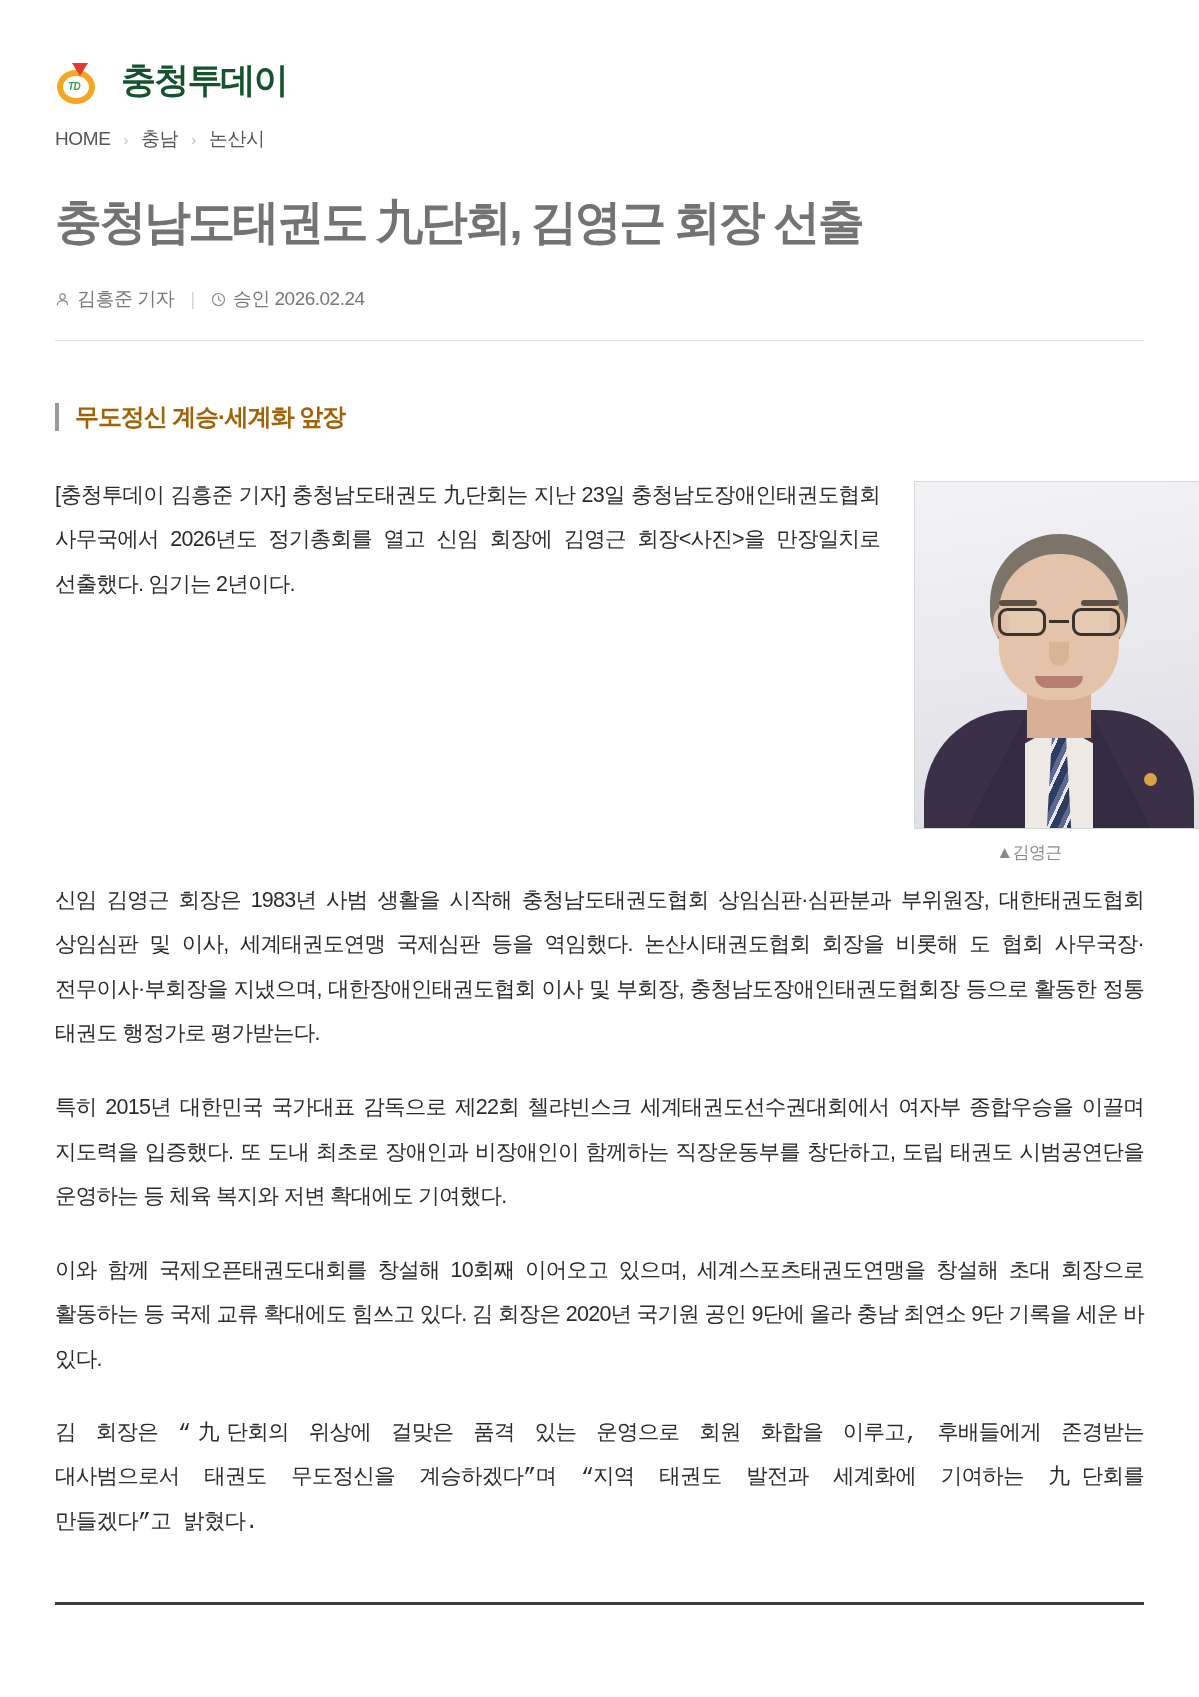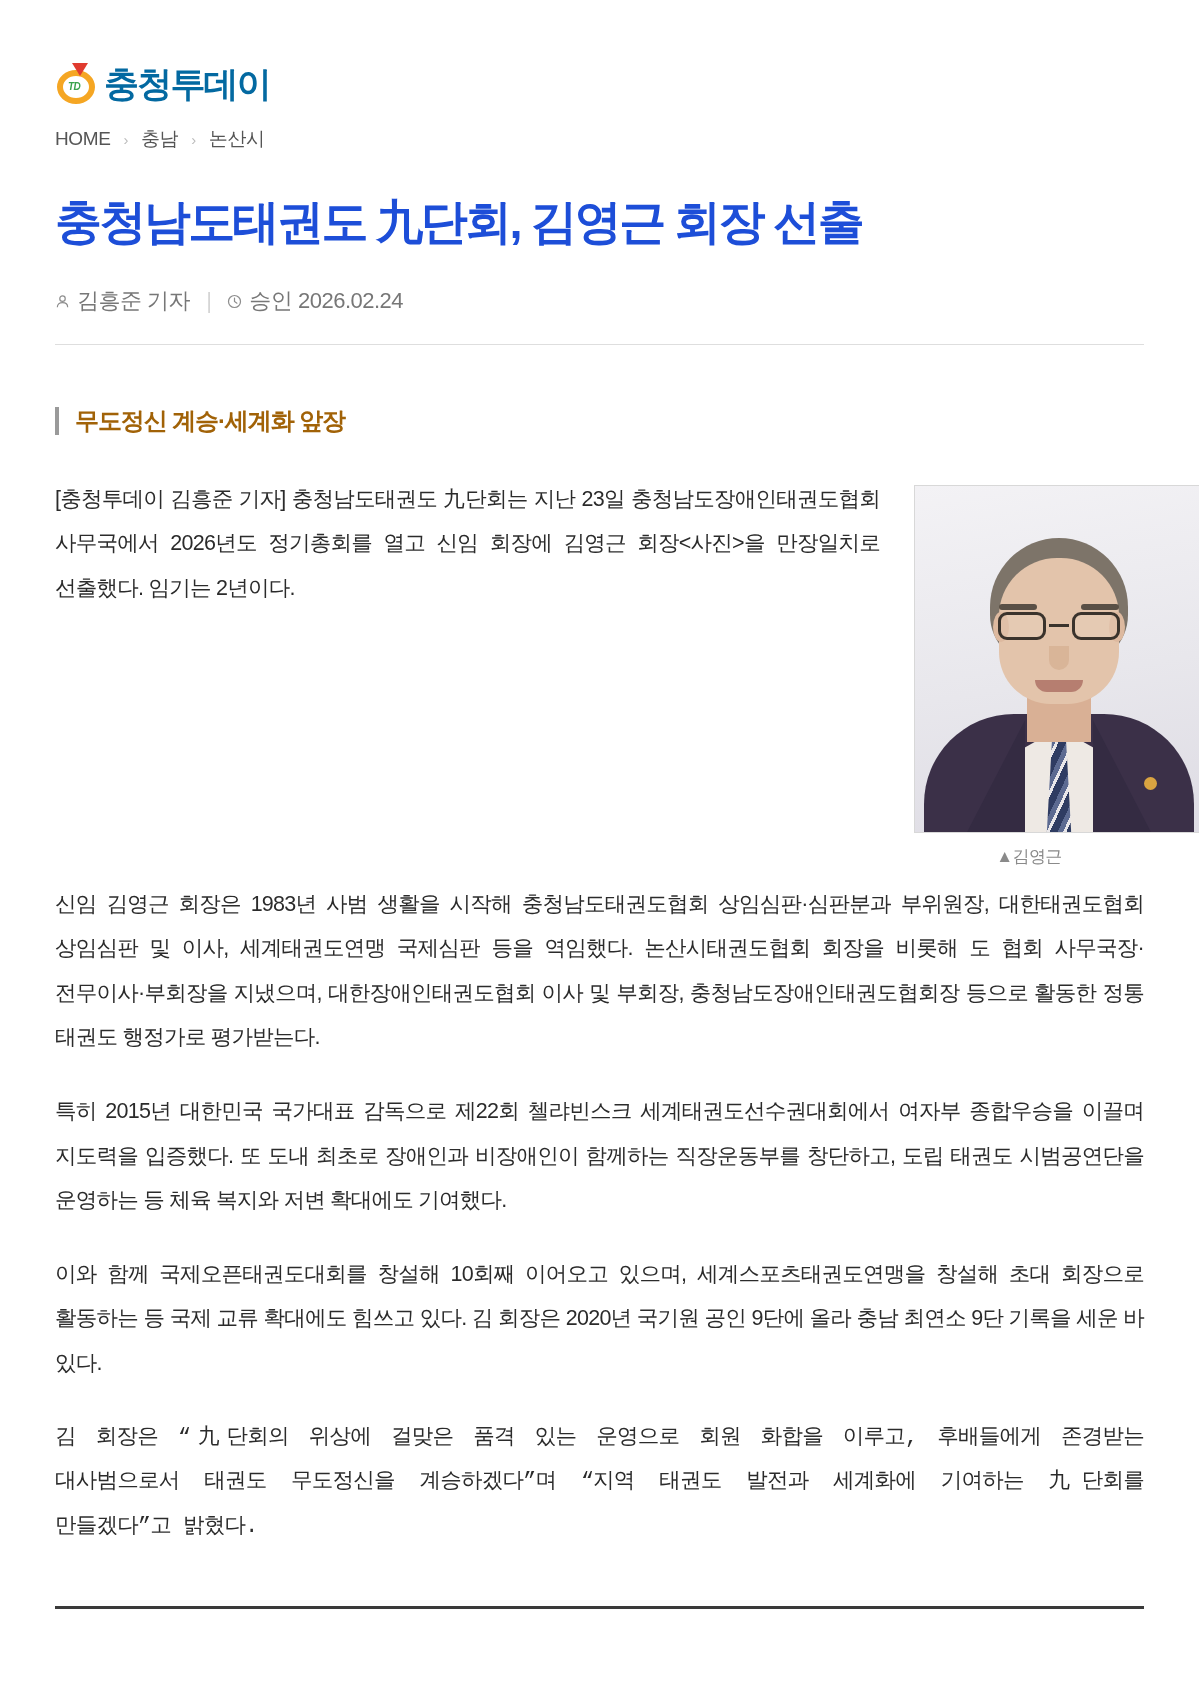--- a/index.html
+++ b/index.html
@@ -20,22 +20,22 @@
     min-height: 1697px;
     background: #ffffff;
     padding: 0;
     position: relative;
   }
 
   
   .masthead {
     padding: 62px 8px 0 55px;
     display: flex;
-    align-items: center;
-    gap: 5px;
+    align-items: flex-start;
+    gap: 22px;
   }
 
   .logo-mark {
     position: relative;
     width: 44px;
     height: 44px;
     flex: 0 0 44px;
   }
   .logo-ring {
     position: absolute;
@@ -64,21 +64,21 @@
     font-size: 10px;
     font-weight: bold;
     font-style: italic;
     color: #3aa24c;
     letter-spacing: -0.5px;
   }
 
   .logo-wordmark {
     font-size: 35px;
     font-weight: bold;
-    color: #0369a1;
+    color: #14532d;
     letter-spacing: -1.8px;
     line-height: 1;
     padding-bottom: 2px;
   }
 
   .breadcrumb {
     padding: 20px 0 0 55px;
     display: flex;
     align-items: center;
     gap: 13px;
@@ -89,32 +89,32 @@
   .crumb-sep {
     color: #bbbbbb;
     font-size: 15px;
   }
 
   
   .article-title {
     padding: 40px 55px 0 55px;
     font-size: 47px;
     font-weight: bold;
-    color: #1d4ed8;
+    color: #737373;
     letter-spacing: -2.6px;
     line-height: 1.28;
   }
 
   
   .byline {
     padding: 34px 55px 0 55px;
     display: flex;
     align-items: center;
     gap: 13px;
-    font-size: 22px;
+    font-size: 19px;
     color: #777777;
     letter-spacing: -0.5px;
   }
   .byline-item {
     display: flex;
     align-items: center;
     gap: 7px;
   }
   .byline-divider {
     color: #d5d5d5;

